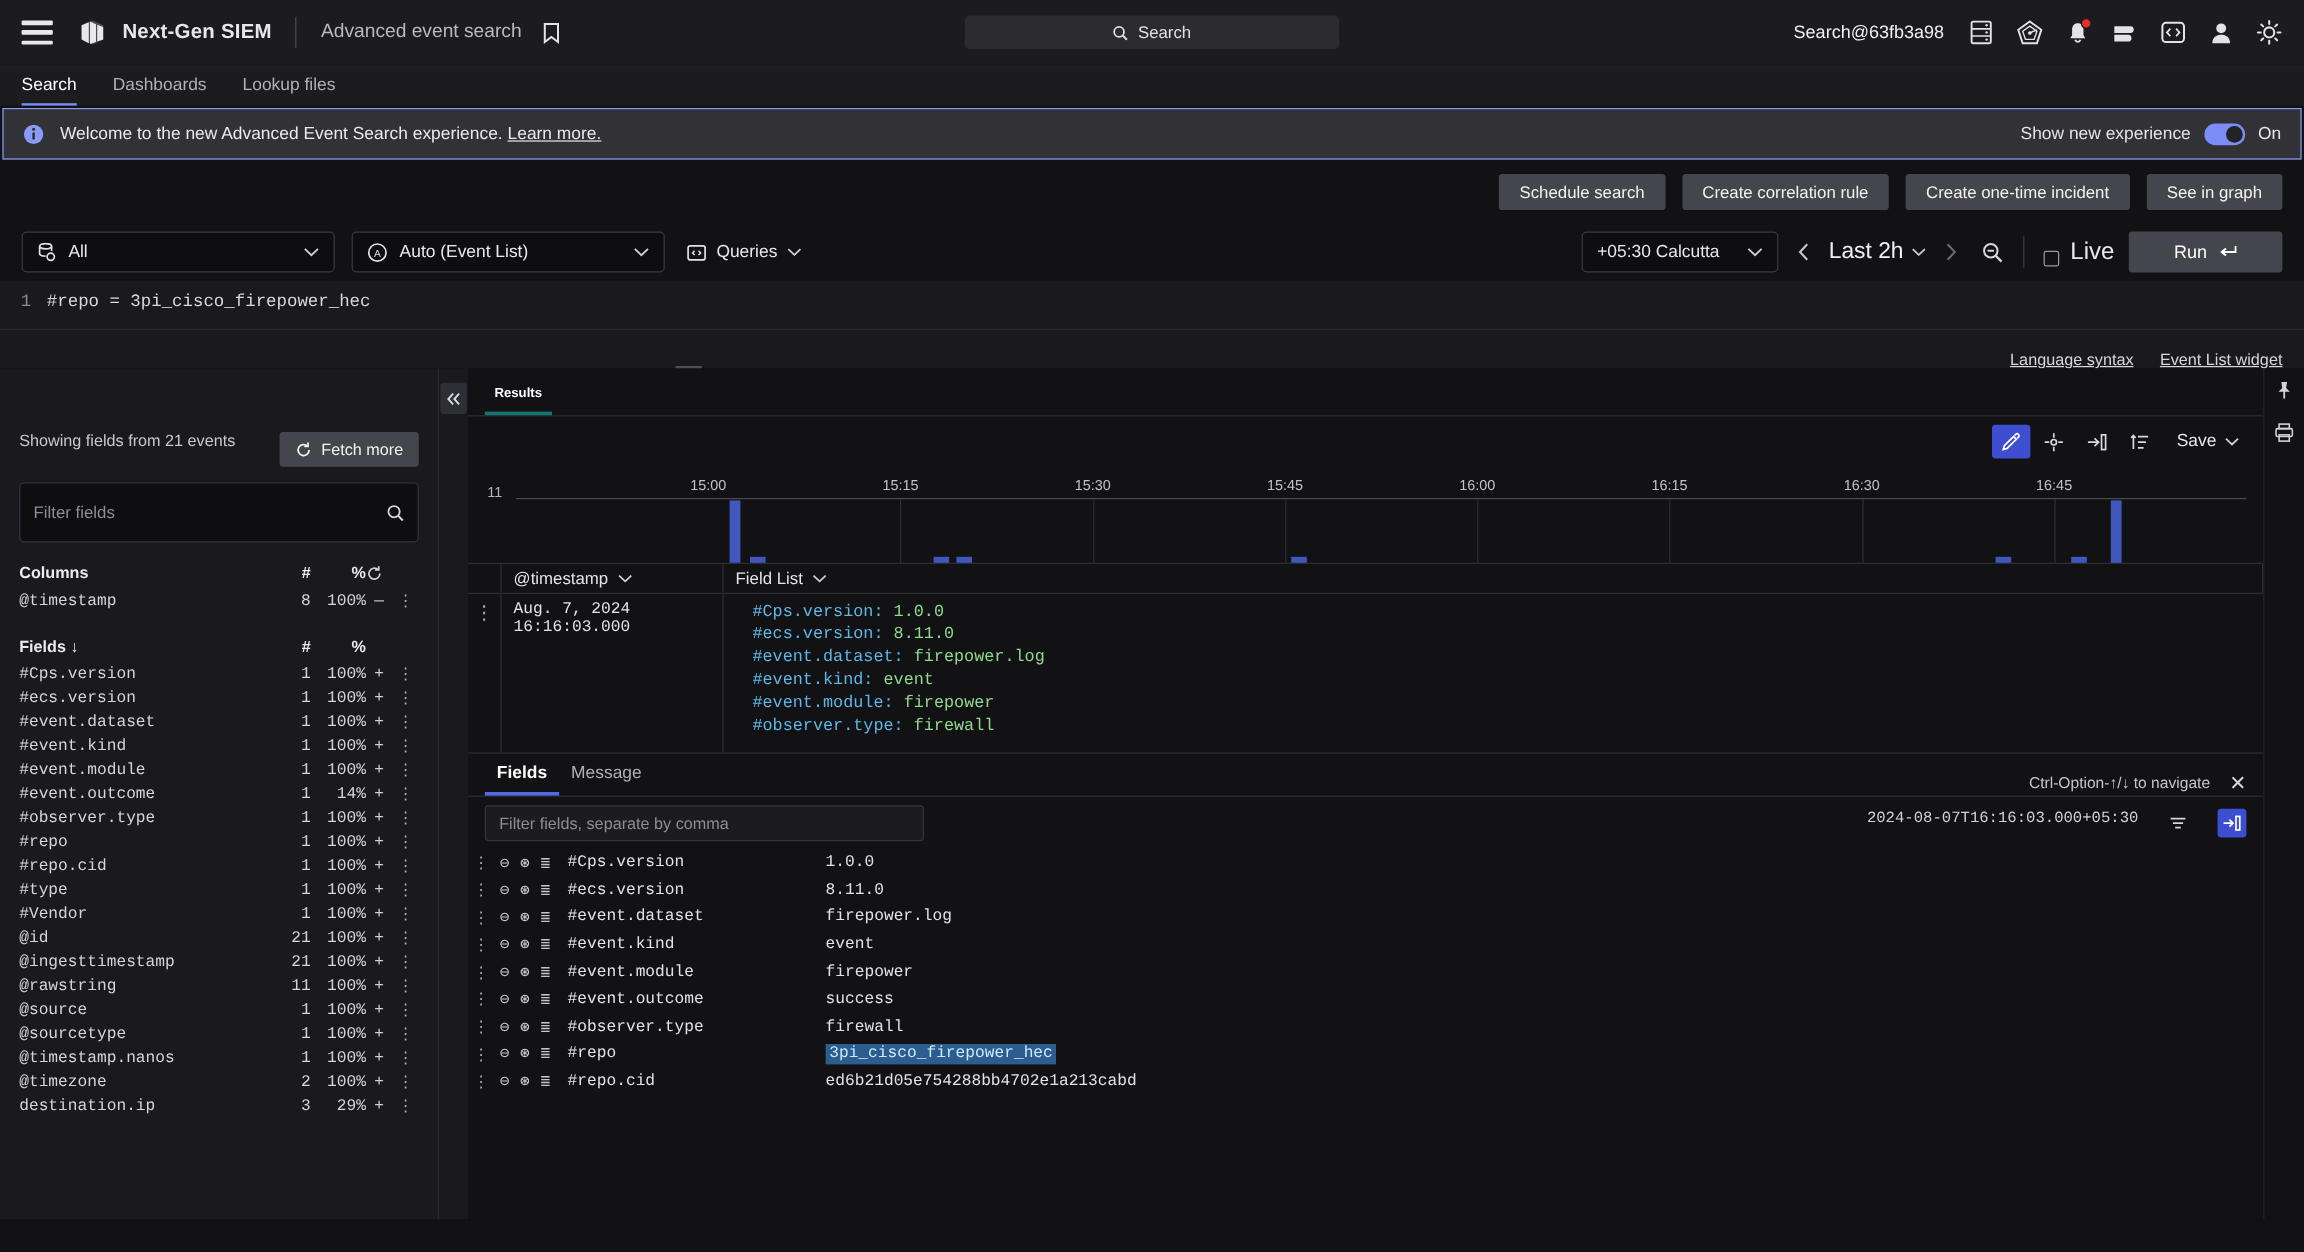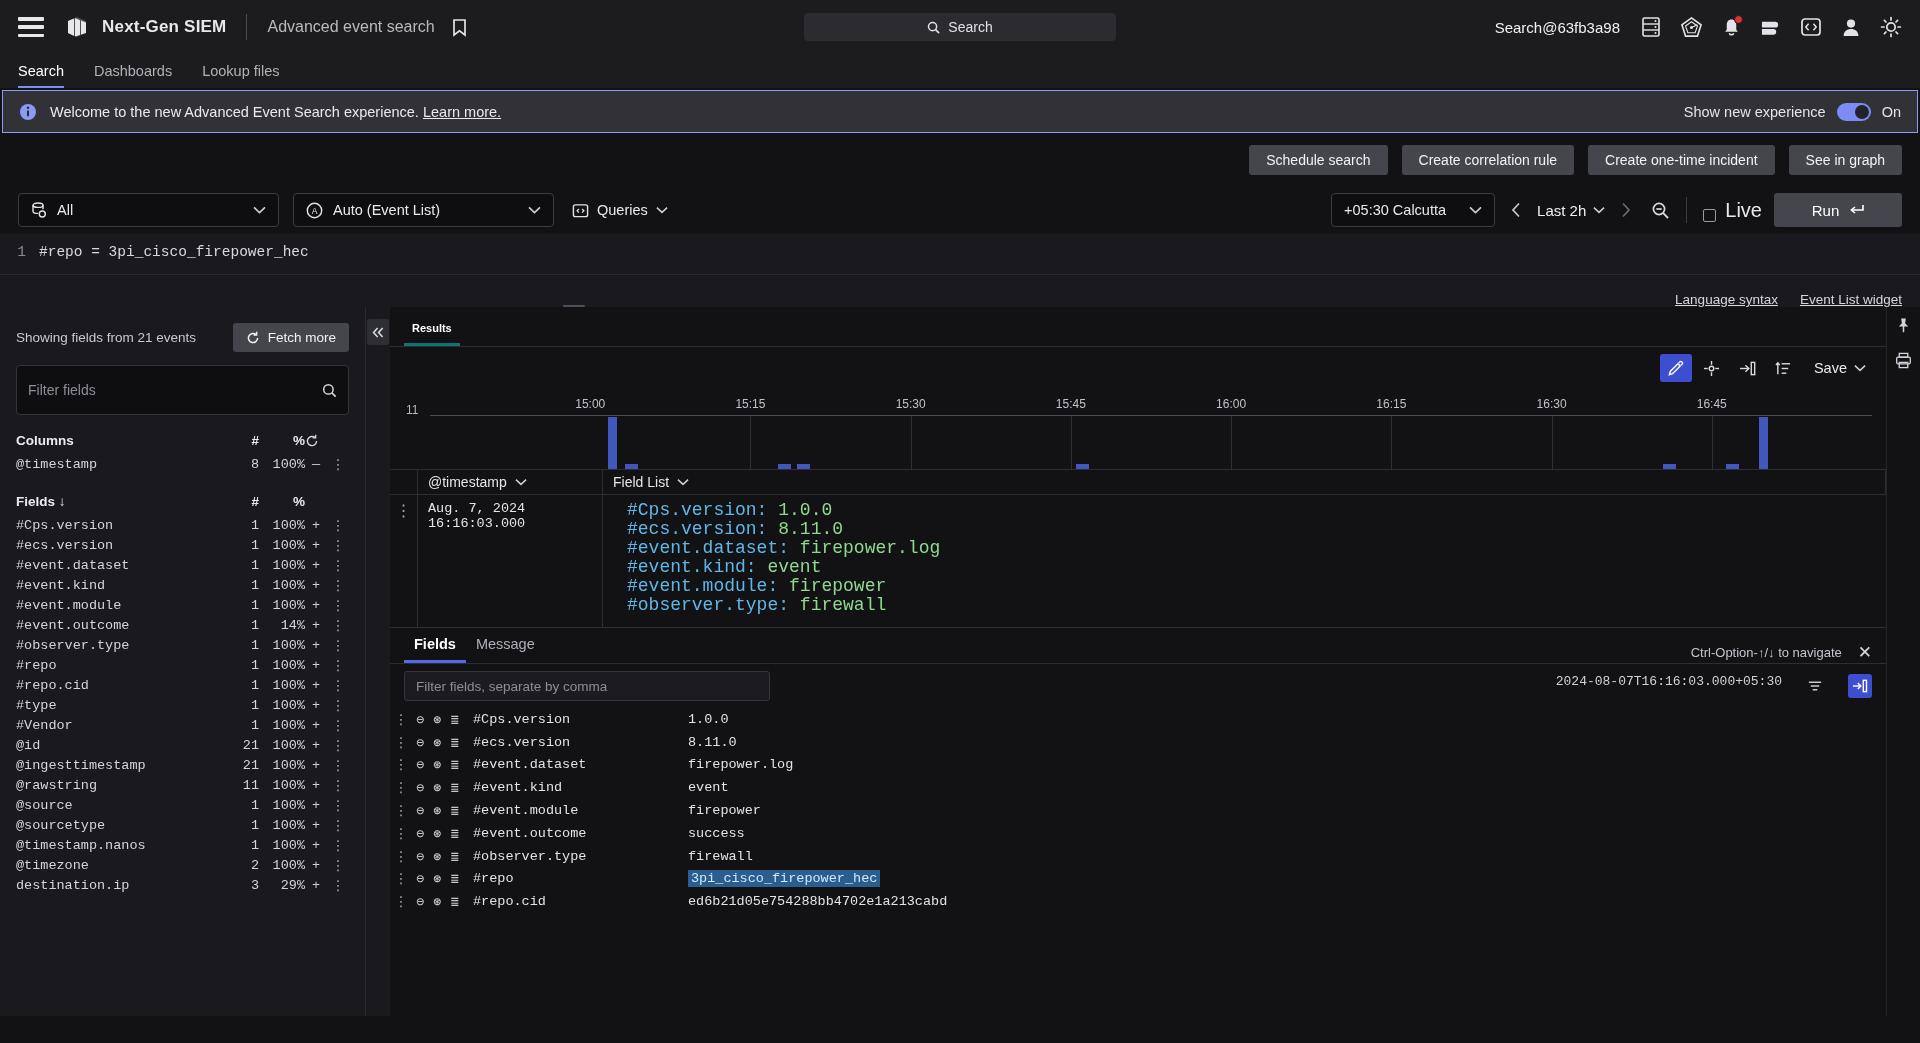--- a/index.html
+++ b/index.html
@@ -72,21 +72,21 @@
   }
   #sel-repo { width: 261px; }
   #sel-mode { width: 261px; }
   .qsel .caret { margin-left: auto; }
   #queriesbtn { display: flex; align-items: center; gap: 8px; font-size: 14.5px; color: #eaeaee; cursor: pointer; margin-left: 4px; }
   #tzwrap { margin-left: auto; display: flex; align-items: center; gap: 12px; }
   #tzsel { width: 164px; height: 34px; background: #0e0e11; border: 1px solid #3a3a42; border-radius: 4px;
            display: flex; align-items: center; padding: 0 12px; font-size: 14.5px; cursor: pointer; }
   .navarrow { color: #c9c9d2; cursor: pointer; font-size: 18px; padding: 0 4px; }
   .navarrow.dim { color: #6a6a74; }
-  #rangepick { display: flex; align-items: center; gap: 7px; font-size: 15px; cursor: pointer; color: #f0f0f3; }
+  #rangepick { display: flex; align-items: center; gap: 7px; font-size: 19px; cursor: pointer; color: #f0f0f3; }
   #zoomout { cursor: pointer; margin-left: 4px; }
   #tbsep { width: 1px; height: 26px; background: #3c3c44; margin: 0 4px; }
   #livewrap { display: flex; align-items: flex-end; gap: 9px; font-size: 20px; color: #eaeaee; cursor: pointer; }
   #livebox { width: 13px; height: 13px; border: 1.5px solid #9a9aa6; border-radius: 2px; }
   #runbtn { width: 128px; height: 34px; background: #45454d; border: none; border-radius: 3px;
             color: #fff; font-size: 15px; display: flex; align-items: center; justify-content: center; gap: 9px; cursor: pointer; }
 
   
   #qeditor { background: #1a1a1e; padding: 10px 0 14px 0; border-bottom: 1px solid #2a2a31; }
   #qline { display: flex; font-size: 14.5px; }
@@ -97,21 +97,21 @@
   #dragdots i { display: block; width: 22px; height: 2px; background: #4e4e58; border-radius: 1px; }
   #qfooter-right { margin-left: auto; display: flex; gap: 22px; font-size: 13.5px; }
   #qfooter-right span { color: #d6d6de; text-decoration: underline; cursor: pointer; }
 
   
   #main { display: flex; height: 709px; }
 
   
   #fieldspanel { width: 366px; background: #1a1a1e; display: flex; flex-direction: column; border-right: 1px solid #2a2a31; }
   #fphead { padding: 16px 16px 12px 16px; }
-  #fprow1 { display: flex; align-items: center; }
+  #fprow1 { display: flex; align-items: flex-start; margin-top: 37px; }
   #showingtxt { font-size: 13.5px; color: #c8c8d0; }
   #fetchbtn { margin-left: auto; height: 29px; background: #45454d; border: none; border-radius: 3px; color: #f2f2f5;
               font-size: 13.5px; padding: 0 13px; display: flex; align-items: center; gap: 8px; cursor: pointer; }
   #filterbox { margin-top: 13px; height: 50px; background: #0e0e11; border: 1px solid #34343c; border-radius: 4px;
                display: flex; align-items: center; padding: 0 11px; }
   #filterbox input { flex: 1; background: transparent; border: none; outline: none; color: #e2e2e8; font-size: 14px;
                      font-family: "Liberation Sans", sans-serif; }
   #filterbox input::placeholder { color: #8d8d98; }
   #fplist { flex: 1; overflow: hidden; padding: 0 16px; }
   .sechead { display: flex; align-items: center; height: 27px; font-size: 13.5px; font-weight: bold; color: #eaeaf0; }
@@ -153,21 +153,21 @@
   
   #evhead { height: 26px; display: flex; border-top: 1px solid #2d2d35; border-bottom: 1px solid #2d2d35; }
   #evhead .hcell { display: flex; align-items: center; font-size: 14px; color: #e4e4ea; gap: 8px; padding-left: 10px; border-right: 1px solid #2d2d35; }
   #hc-gutter { width: 28px; border-right: 1px solid #2d2d35; }
   #hc-ts { width: 185px; }
   #hc-fl { flex: 1; }
   #evbody { height: 132px; display: flex; overflow: hidden; }
   #ev-gutter { width: 28px; display: flex; justify-content: center; padding-top: 6px; color: #a9a9b4; border-right: 1px solid #2d2d35; }
   #ev-ts { width: 185px; padding: 6px 0 0 10px; font-size: 13.5px; color: #e3e3e9; border-right: 1px solid #2d2d35; }
   #ev-fl { flex: 1; padding: 6px 0 0 24px; }
-  .evline { font-size: 18px; line-height: 19px; color: #8fd98f; }
+  .evline { font-size: 14px; line-height: 19px; color: #8fd98f; }
   .evline .k { color: #5fb7e8; }
   .evline .hl { background: #2b5e8e; color: #cfe9ff; }
 
   
   #inspector { flex: 1; background: #121214; display: flex; flex-direction: column; border-top: 1px solid #2d2d35; }
   #insptabs { height: 36px; display: flex; align-items: flex-end; padding-left: 14px; border-bottom: 1px solid #2d2d35; }
   .insptab { font-size: 14.5px; color: #b0b0ba; padding: 0 10px 8px 10px; cursor: pointer; border-bottom: 3px solid transparent; }
   .insptab.active { color: #fff; font-weight: bold; border-bottom-color: #5468e8; }
   #insphint { margin-left: auto; font-size: 13px; color: #c4c4ce; padding-right: 14px; display: flex; align-items: center; gap: 16px; }
   #inspclose { cursor: pointer; font-size: 17px; color: #d6d6de; }

